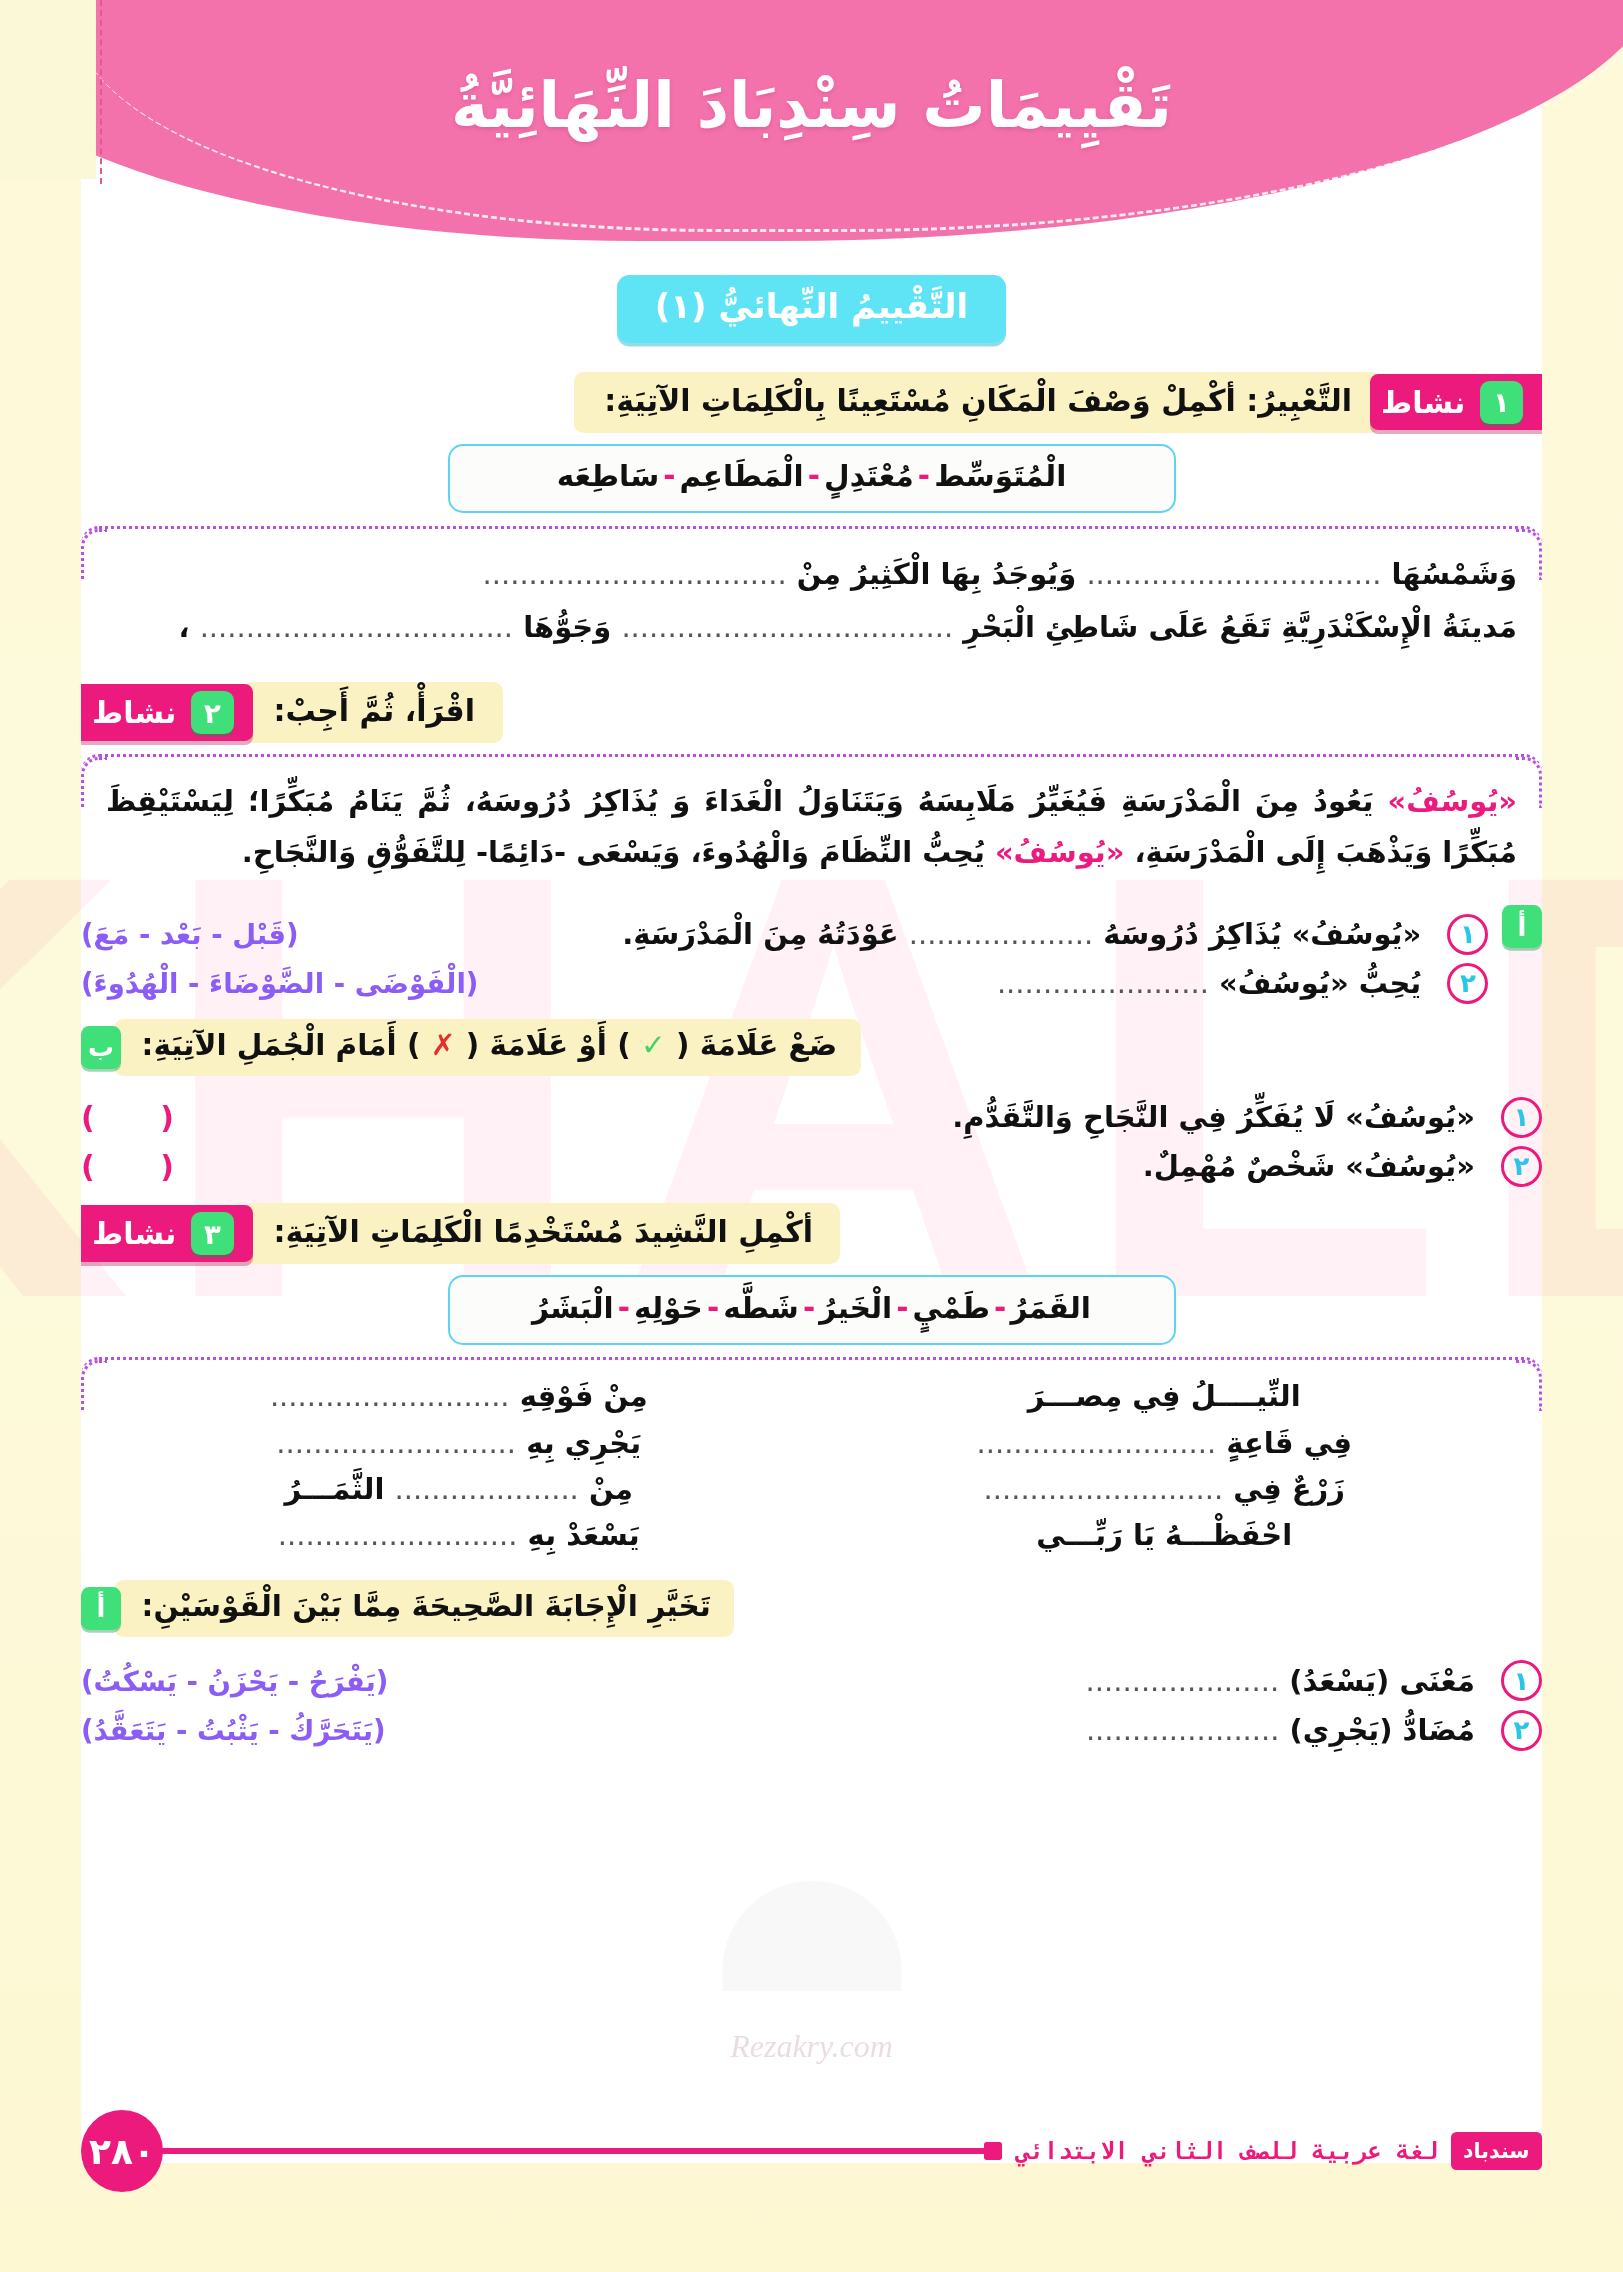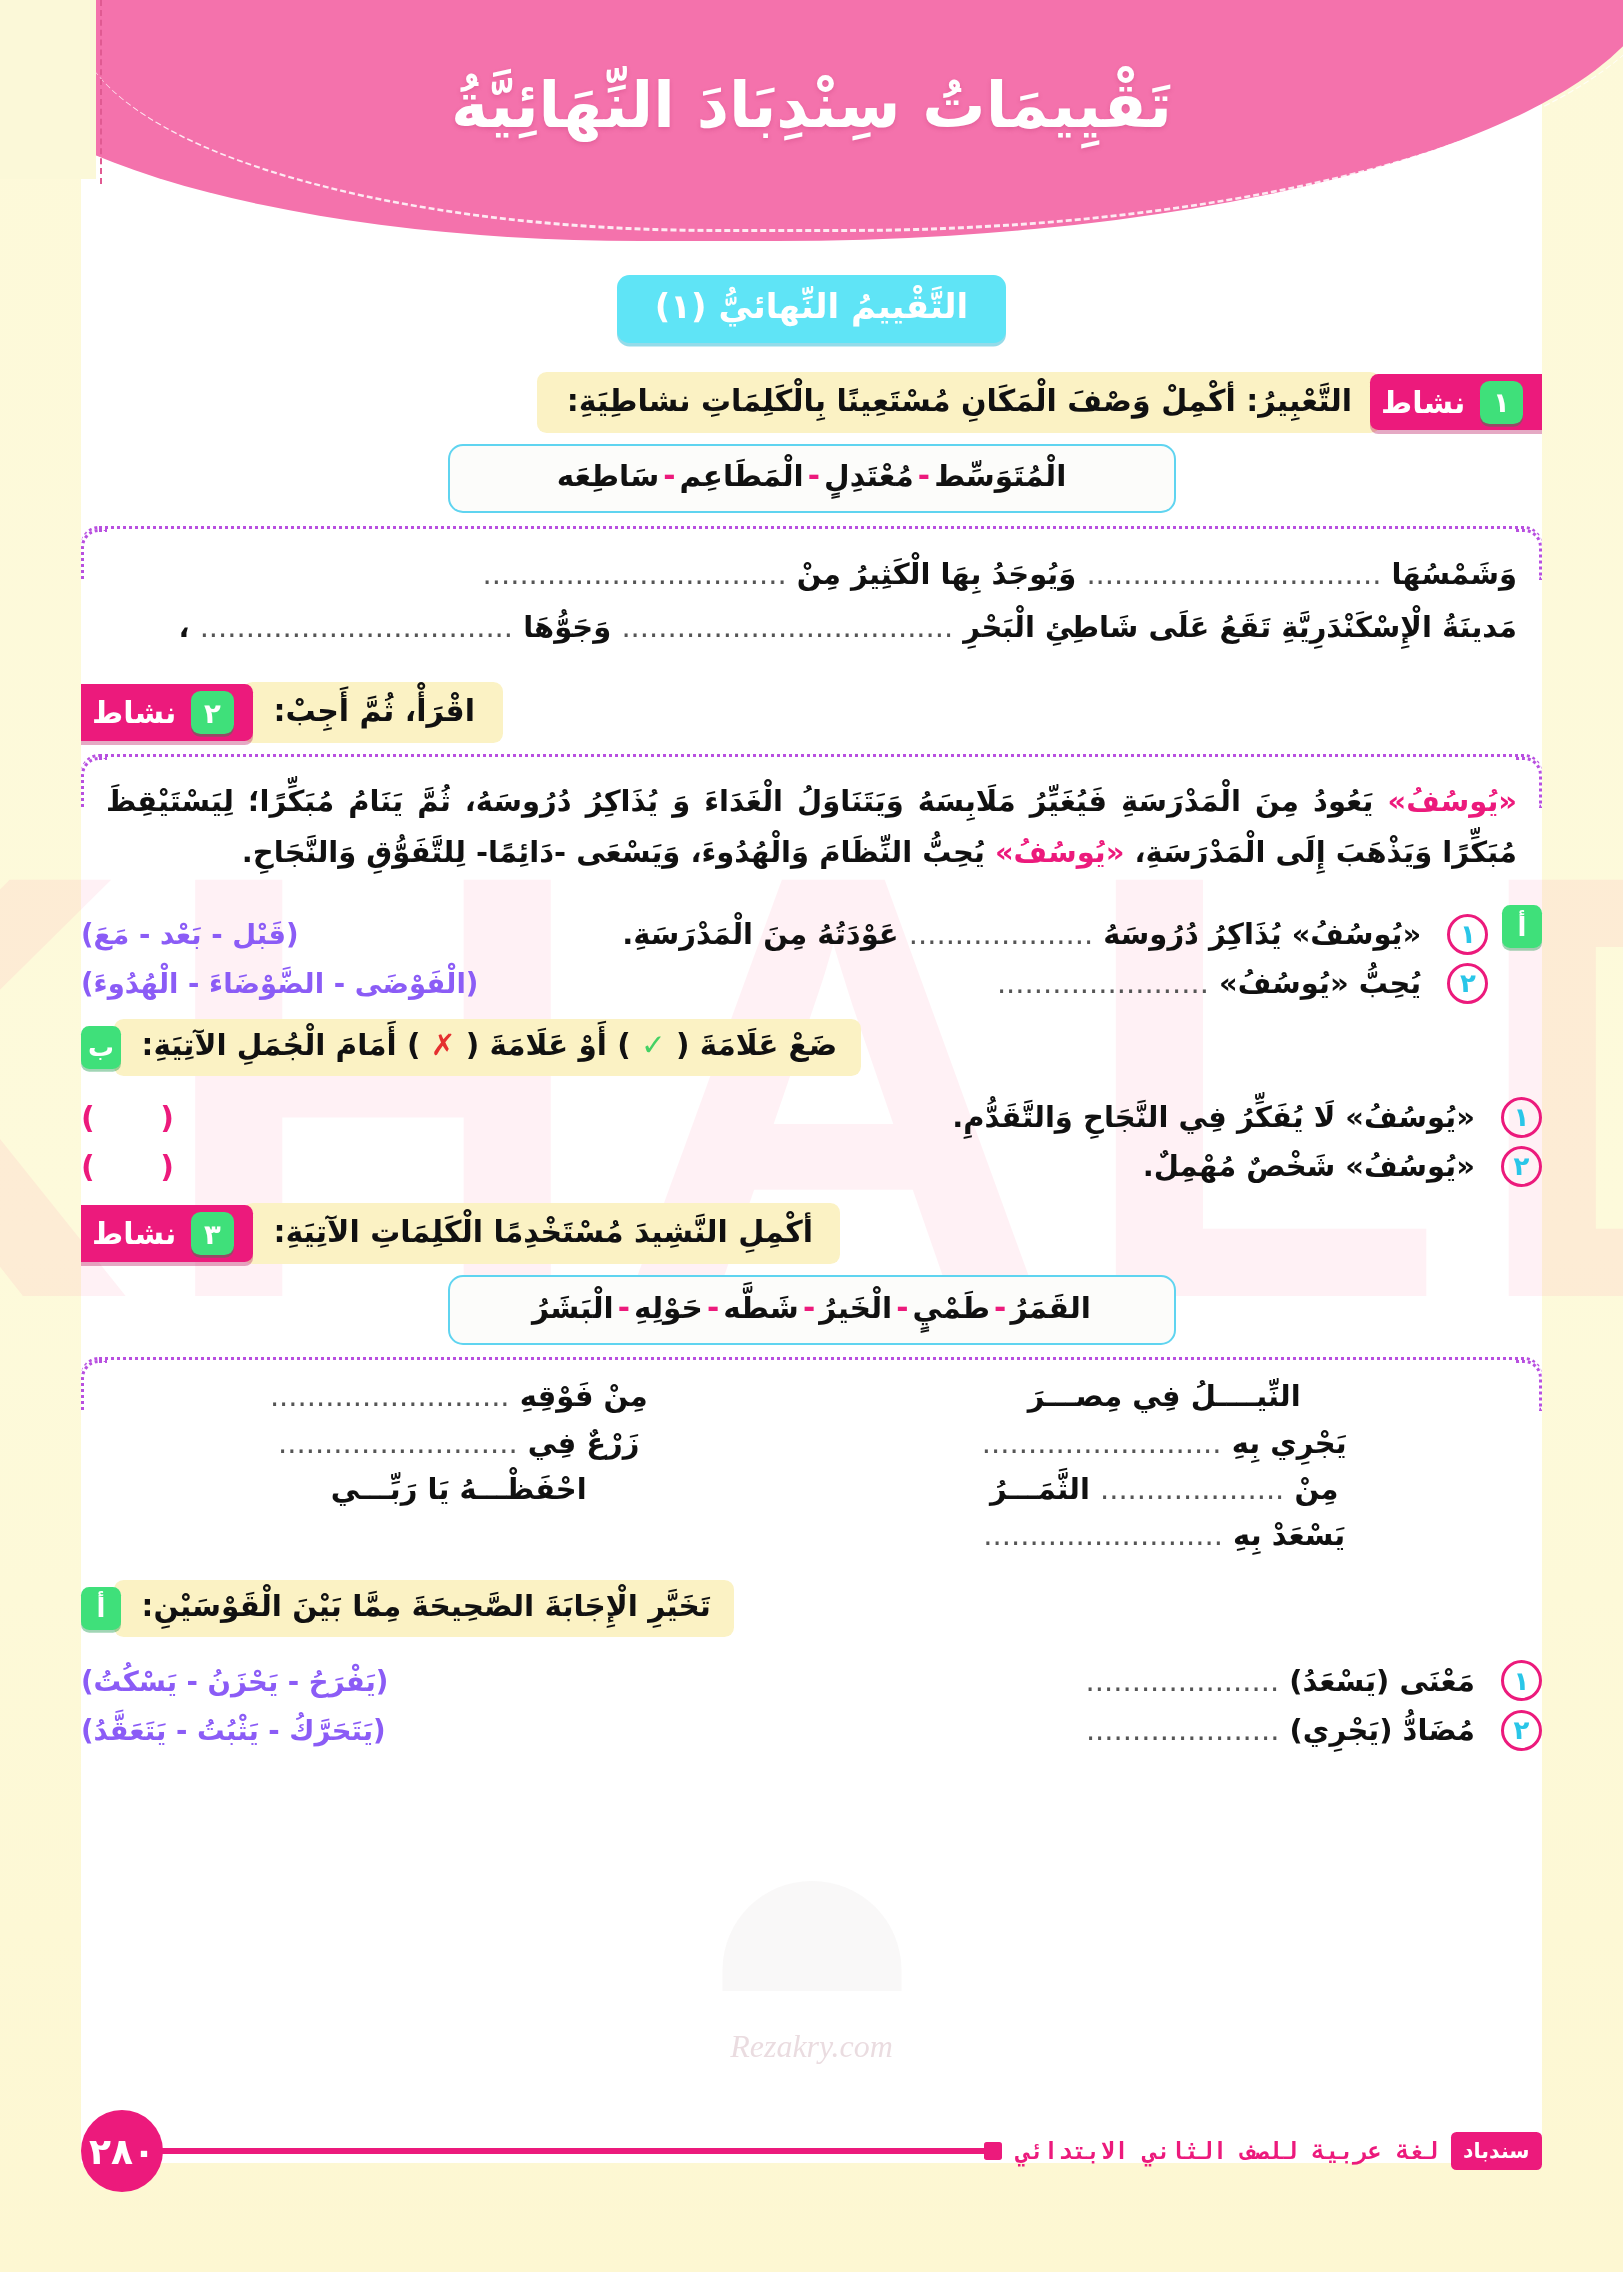--- a/index.html
+++ b/index.html
@@ -288,21 +288,21 @@
 
   <div class="eval-badge-wrap">
     <span class="eval-badge">التَّقْييمُ النِّهائيُّ (١)</span>
   </div>
 
   <div class="act-row">
     <div class="act-tab">
       <span>نشاط</span>
       <span class="act-tab-num">١</span>
     </div>
-    <div class="act-text">التَّعْبِيرُ: أكْمِلْ وَصْفَ الْمَكَانِ مُسْتَعِينًا بِالْكَلِمَاتِ نشاطِيَةِ:</div>
+    <div class="act-text">التَّعْبِيرُ: أكْمِلْ وَصْفَ الْمَكَانِ مُسْتَعِينًا بِالْكَلِمَاتِ الآتِيَةِ:</div>
   </div>
 
   <div class="bank">
     <span>الْمُتَوَسِّط</span><span class="sep">-</span><span>مُعْتَدِلٍ</span><span class="sep">-</span><span>الْمَطَاعِم</span><span class="sep">-</span><span>سَاطِعَه</span>
   </div>
 
   <div class="dash-box">
     <div class="fill-line">
       <span>وَشَمْسُهَا</span>
       <span class="blank">................................</span>
@@ -391,20 +391,24 @@
     <div class="poem">
 
       <div class="poem-cell-r">
         <span>النِّيــــلُ فِي مِصـــرَ</span>
       </div>
       <div class="poem-cell-l">
         <span>مِنْ فَوْقِهِ</span>
         <span class="blank">..........................</span>
       </div>
 
+      <div class="poem-cell-r">
+        <span>فِي قَاعِةٍ</span>
+        <span class="blank">..........................</span>
+      </div>
       <div class="poem-cell-l">
         <span>يَجْرِي بِهِ</span>
         <span class="blank">..........................</span>
       </div>
 
       <div class="poem-cell-r">
         <span>زَرْعٌ فِي</span>
         <span class="blank">..........................</span>
       </div>
       <div class="poem-cell-l">

